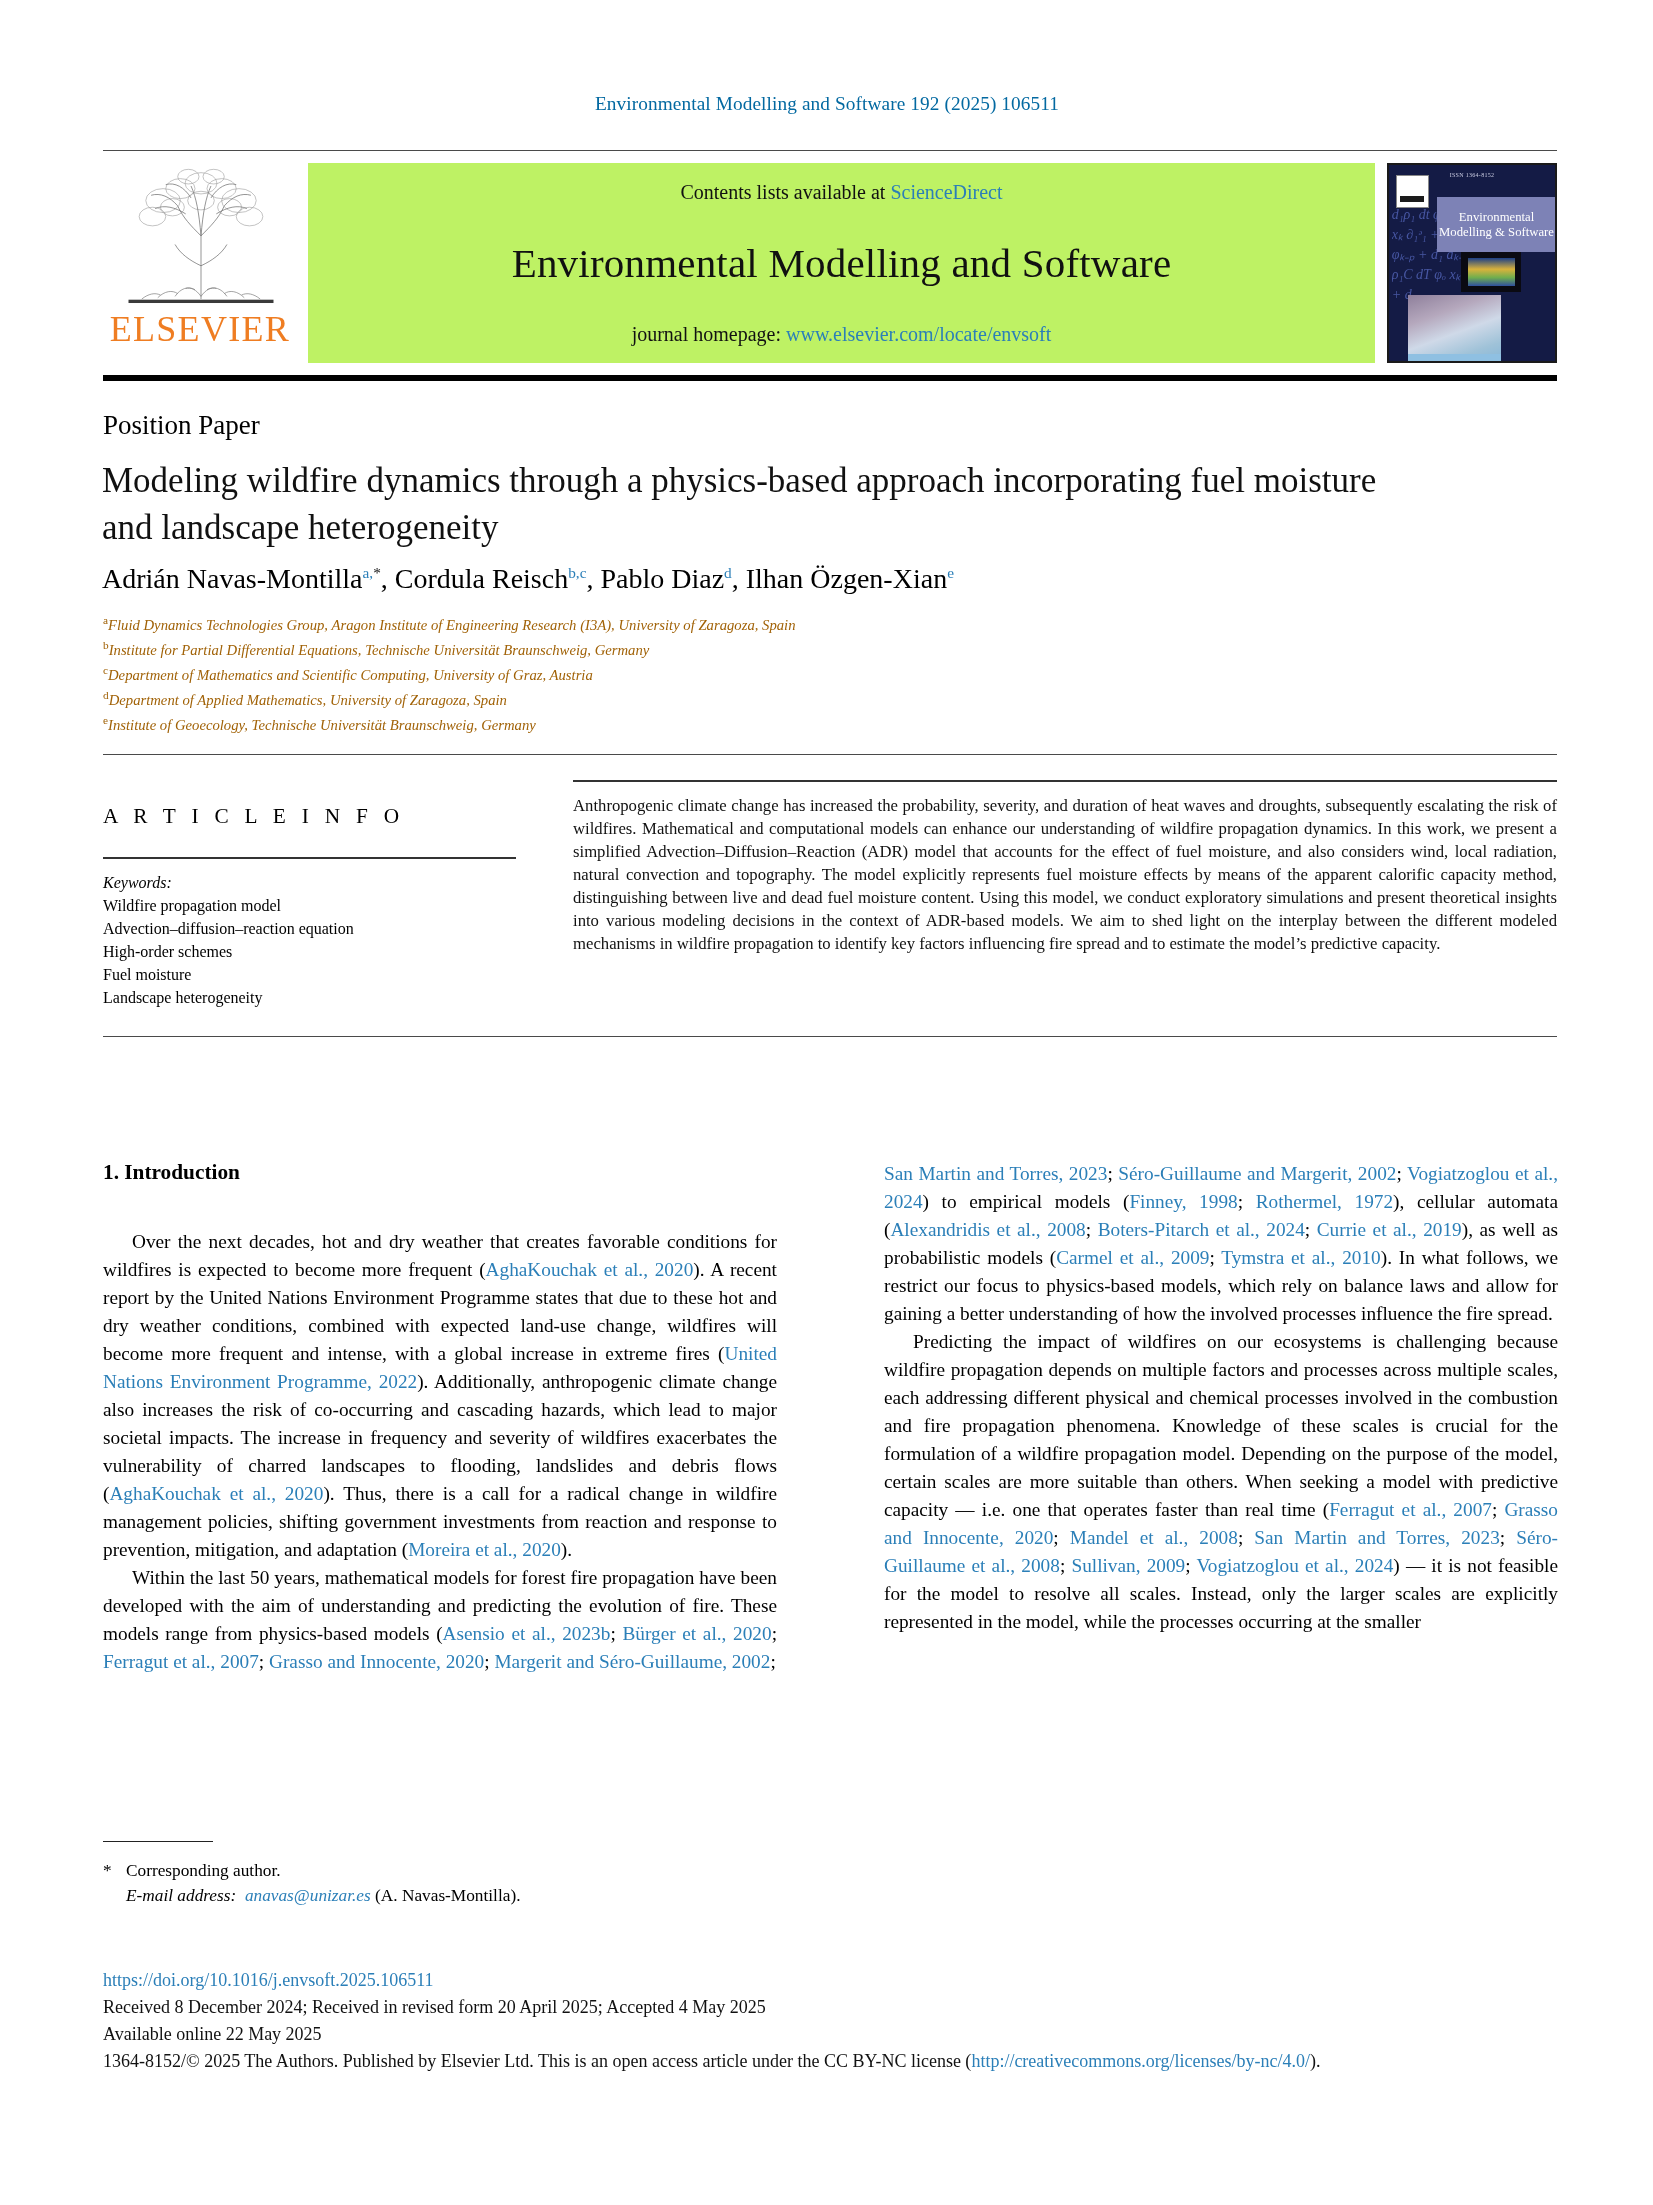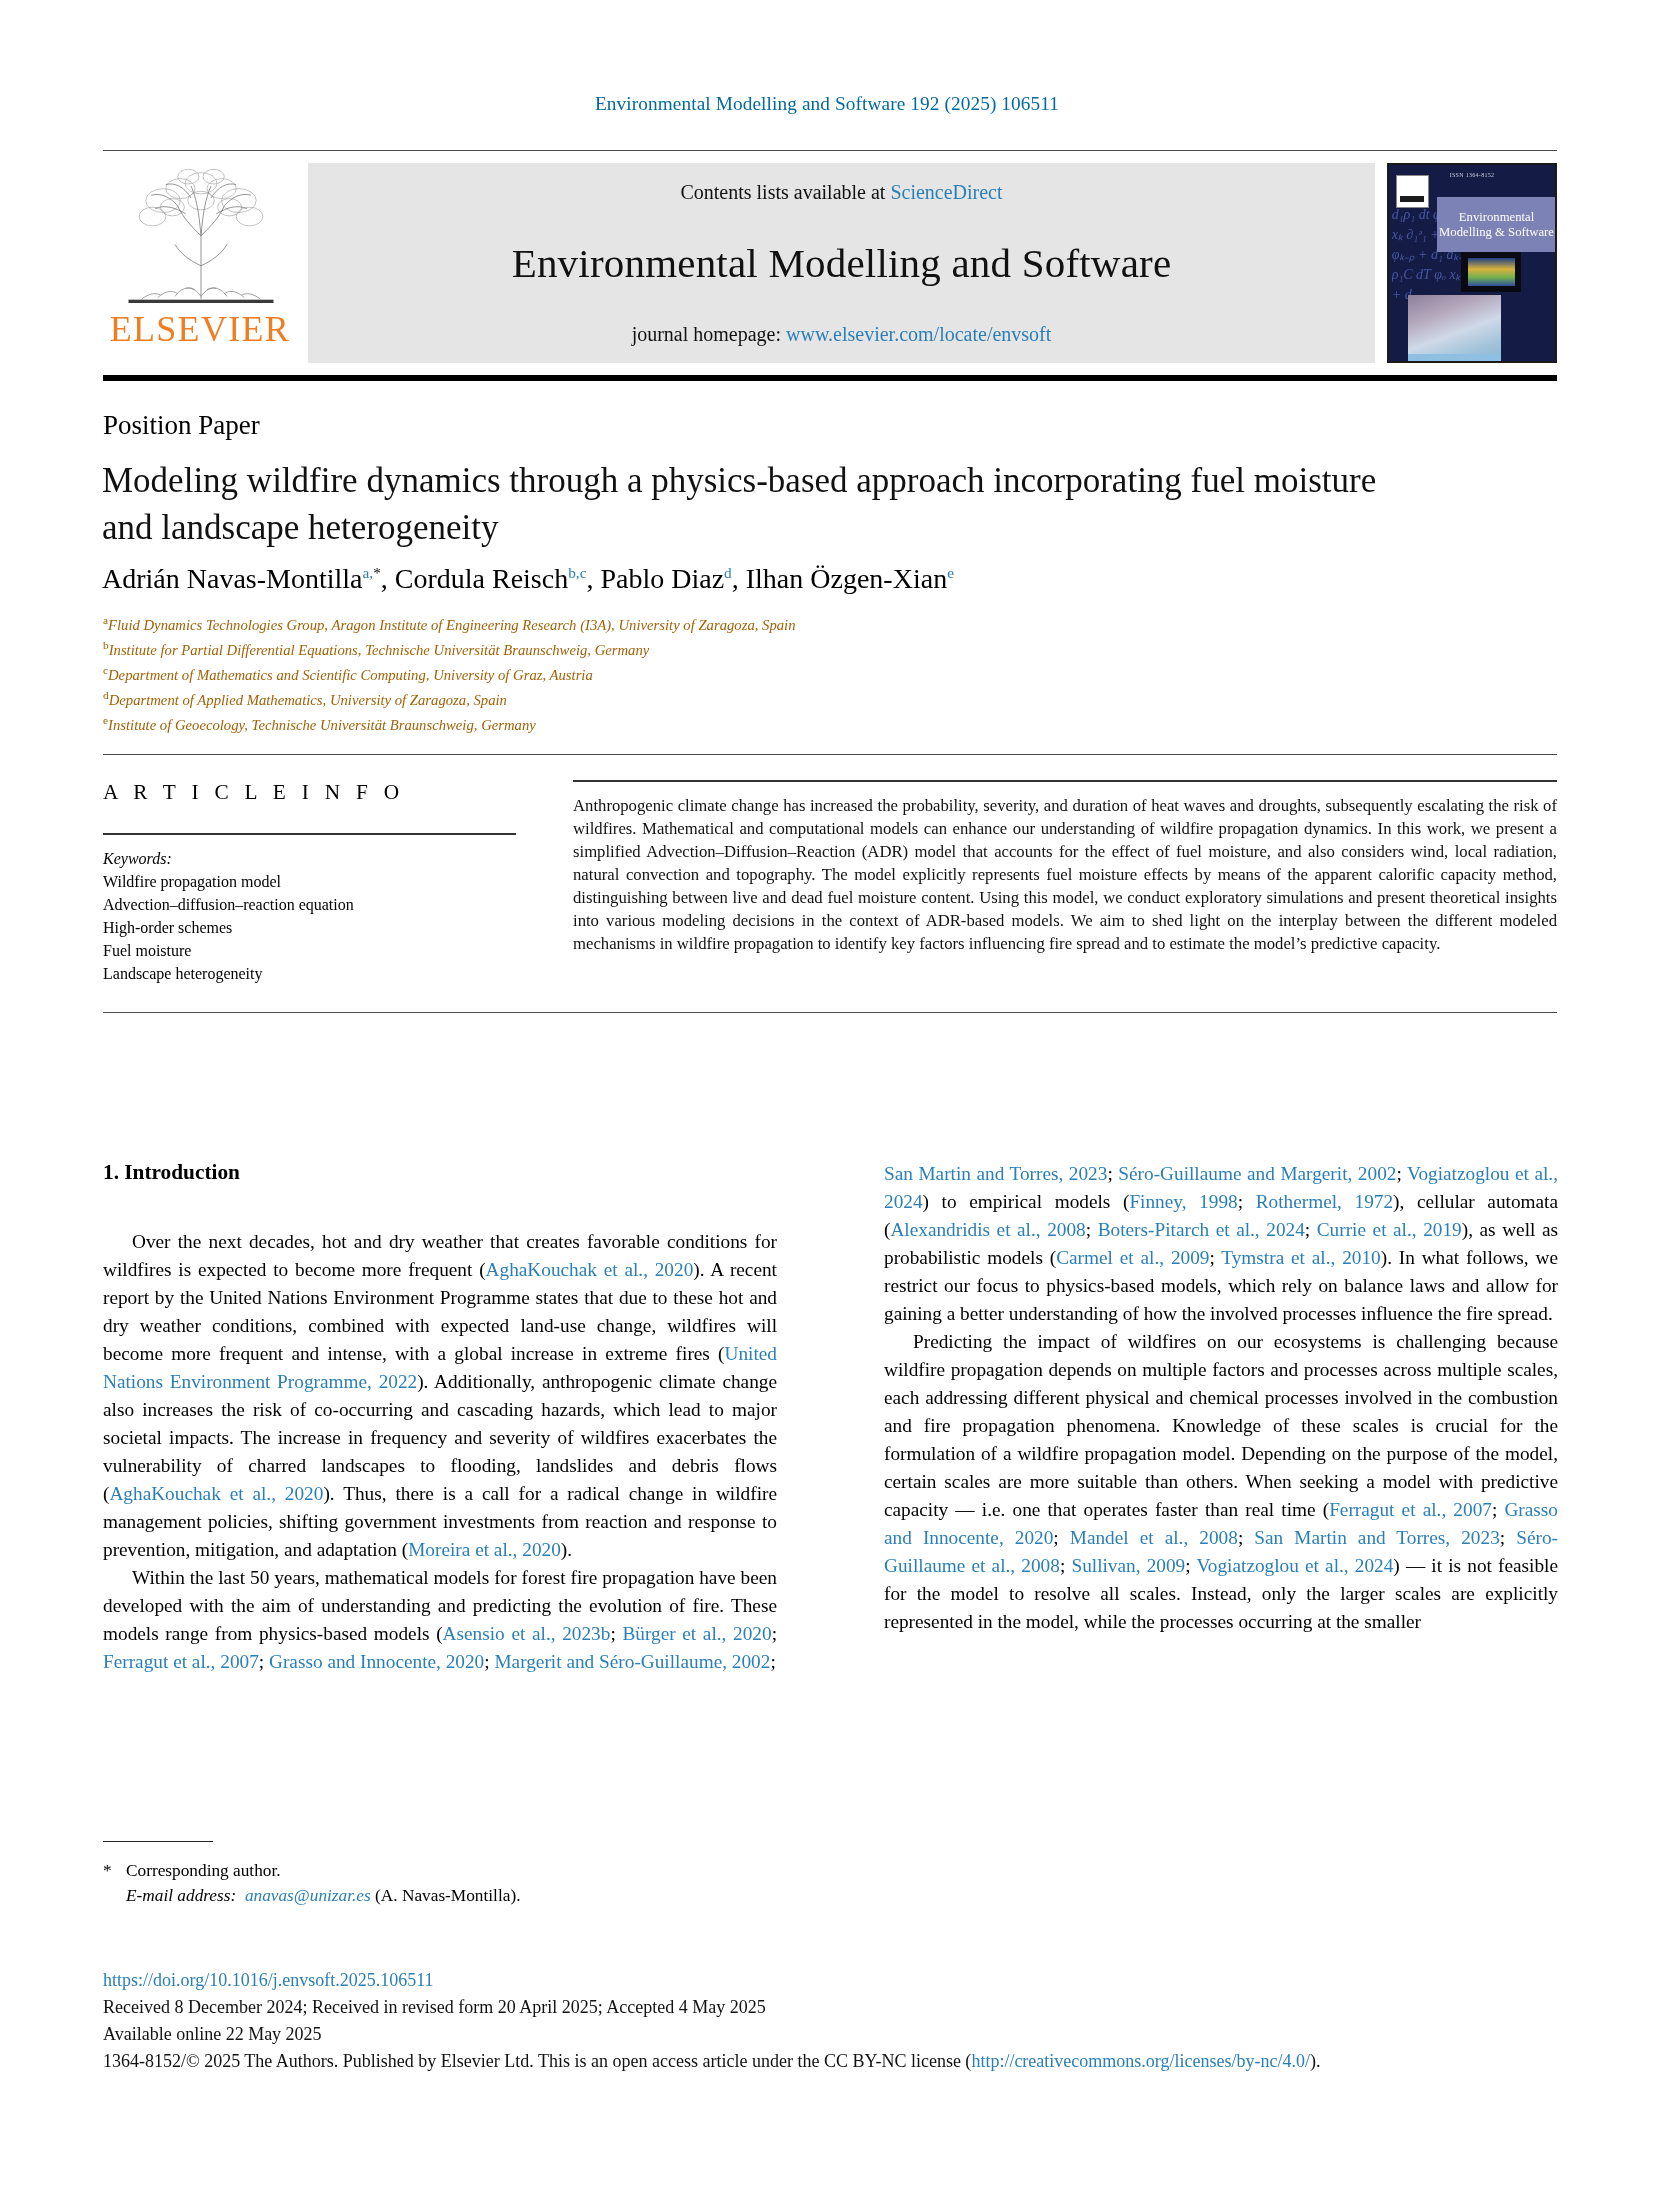--- a/index.html
+++ b/index.html
@@ -27,21 +27,21 @@
   .elsevier-logo { width:193px; flex:0 0 193px; position:relative; }
   .tree-wrap { position:absolute; left:8px; top:2.7px; width:180px; height:143px; overflow:hidden; }
   .els-word {
     position:absolute; left:6.7px; top:145px; width:180px;
     text-align:center; color:#ef7d22;
     font-family:"Liberation Serif", serif;
     font-size:36px; letter-spacing:1.3px; font-weight:400;
   }
 
   .mast-center {
-    flex:1 1 auto; background:#e5e5e5; margin-left:12px; margin-right:12px;
+    flex:1 1 auto; background:#bef264; margin-left:12px; margin-right:12px;
     position:relative; display:flex; flex-direction:column;
     align-items:center; justify-content:space-between;
     padding:17.3px 0 17.3px 0; box-sizing:border-box;
   }
   .contents-line { font-size:20px; color:#111; }
   .contents-line .sd { color:#2b7fb8; }
   .journal-title { font-size:41px; color:#111; letter-spacing:0.2px; }
   .homepage-line { font-size:20px; color:#111; }
   .homepage-line .hp { color:#2b7fb8; }
 
@@ -84,21 +84,21 @@
   .authors sup.star { color:#111; }
 
   .affils { position:absolute; top:610px; left:103px; width:1334px; }
   .affil { font-size:14.7px; font-style:italic; line-height:20px; color:#a16207; }
   .affil sup { font-style:normal; font-size:11.3px; vertical-align:super; }
 
   
   .infoblock { position:absolute; top:754px; left:103px; width:1454px; }
   .infoblock .toprule { height:1.3px; background:#4a4a4a; width:100%; }
   .cols { display:flex; margin-top:25px; }
-  .col-left { width:413px; flex:0 0 413px; }
+  .col-left { width:413px; flex:0 0 413px;margin-top:24px; }
   .col-right { flex:1 1 auto; margin-left:57px; }
   .sec-head { font-size:21.3px; letter-spacing:5.3px; margin-bottom:28px; }
   .hr-sub { height:1.3px; background:#333; width:100%; margin-bottom:12px; }
   .kw-label { font-size:16px; font-style:italic; line-height:23px; }
   .kw { font-size:16px; line-height:23px; }
   .abstract-text {
     font-size:16.7px; line-height:23px; text-align:justify; color:#111;
   }
   .botrule { height:1.3px; background:#4a4a4a; width:100%; margin-top:27px; }
 

